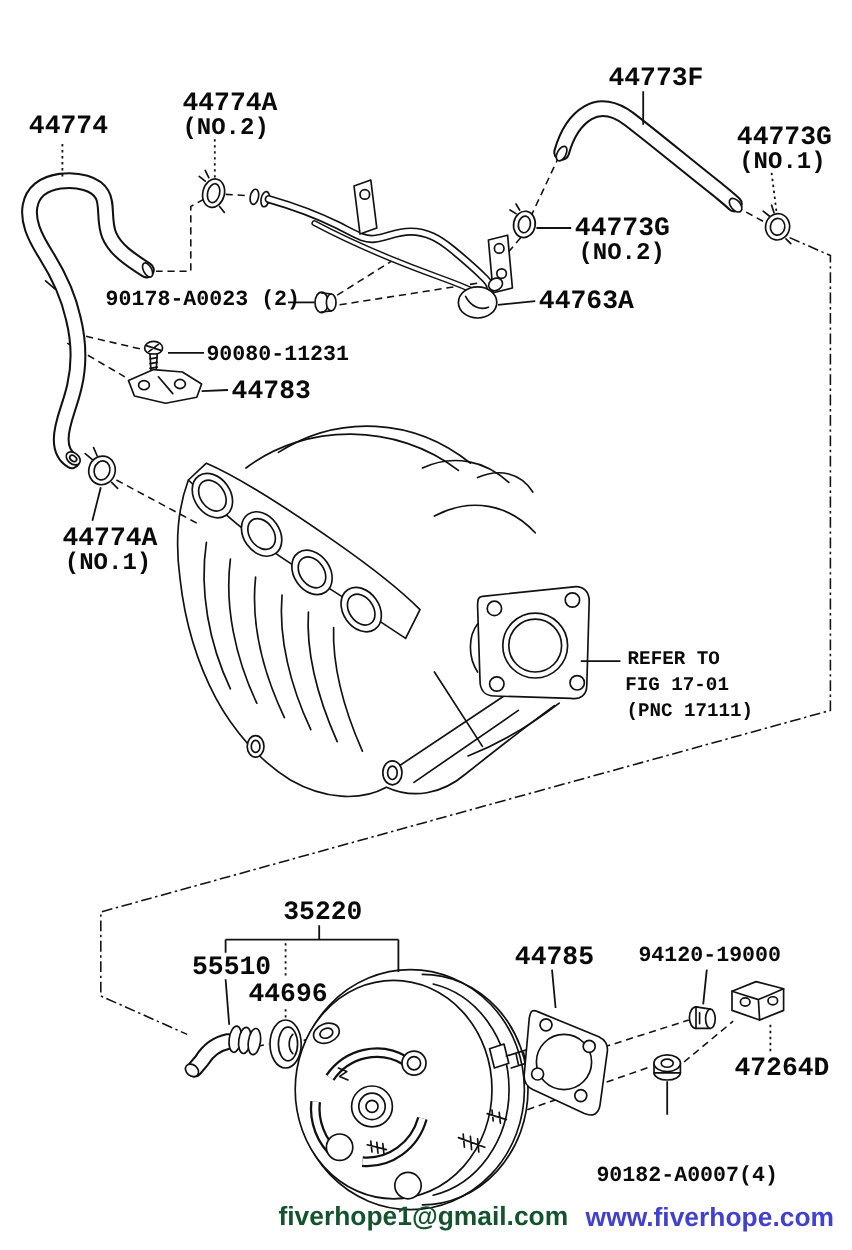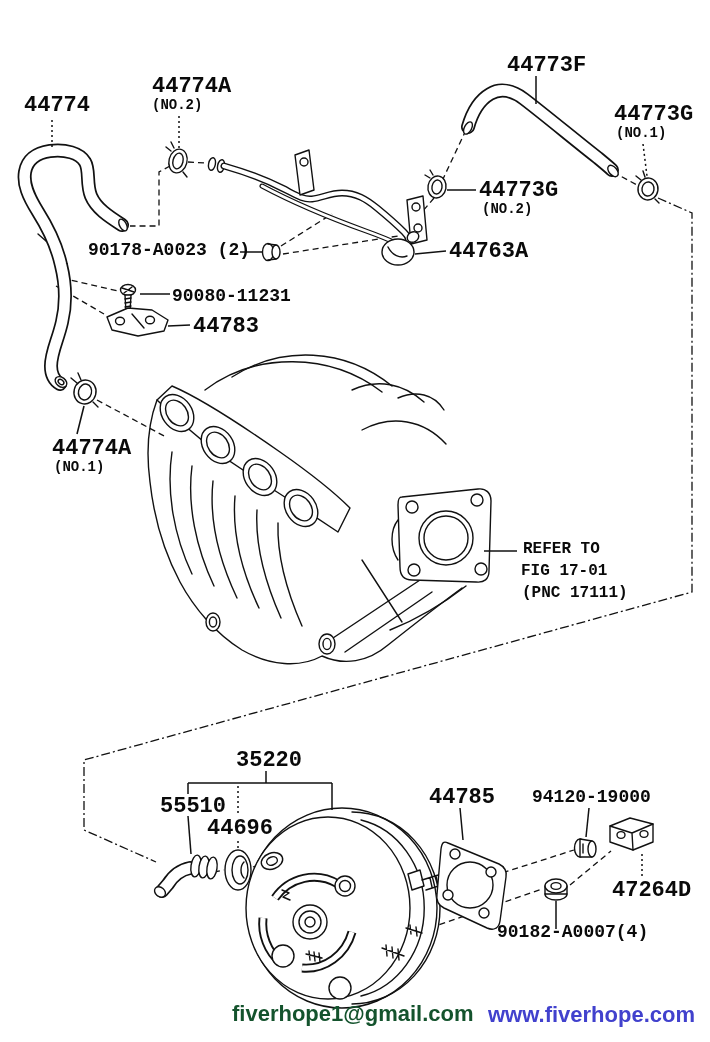--- a/index.html
+++ b/index.html
@@ -2,21 +2,21 @@
 <html><head>
 <meta charset="utf-8">
 <style>
   html,body{margin:0;padding:0;}
   body{width:710px;height:1042px;background:#fff;position:relative;overflow:hidden;
        font-family:"Liberation Mono","DejaVu Sans Mono",monospace;}
   #stage{position:absolute;left:0;top:0;width:710px;height:1042px;}
   svg{position:absolute;left:0;top:0;}
   .pl{position:absolute;font-weight:700;font-size:22px;color:#0a0a0a;letter-spacing:0px;white-space:pre;line-height:1;}
   .pl.long{font-size:18px;text-align:right;}
-  .pl.sub{font-size:14px;}
+  .pl.sub{font-size:20px;}
   .pl.note{font-size:16px;margin-top:23px;}
   .footer-link{position:absolute;font-family:"Liberation Sans","DejaVu Sans",sans-serif;
        font-weight:700;font-size:22px;line-height:1;text-decoration:none;cursor:pointer;}
   
   .ln{fill:none;stroke:#111;stroke-width:1.4;stroke-linecap:round;stroke-linejoin:round;}
   .lnw{fill:#fff;stroke:#111;stroke-width:1.4;stroke-linejoin:round;}
   .tubeO{fill:none;stroke:#111;stroke-width:14;stroke-linecap:round;stroke-linejoin:round;}
   .tubeI{fill:none;stroke:#fff;stroke-width:10.6;stroke-linecap:round;stroke-linejoin:round;}
   .pipeO{fill:none;stroke:#111;stroke-width:7;stroke-linecap:round;}
   .pipeI{fill:none;stroke:#fff;stroke-width:4.2;stroke-linecap:round;}
@@ -286,18 +286,18 @@
   <div class="pl note" style="left:523px;top:518px">REFER TO</div>
   <div class="pl note" style="left:521px;top:540px">FIG 17-01</div>
   <div class="pl note" style="left:522px;top:562px">(PNC 17111)</div>
 
   <div class="pl" style="left:236px;top:750px">35220</div>
   <div class="pl" style="left:160px;top:796px">55510</div>
   <div class="pl" style="left:207px;top:818px">44696</div>
   <div class="pl" style="left:429px;top:787px">44785</div>
   <div class="pl long" style="left:532px;top:788px">94120-19000</div>
   <div class="pl" style="left:612px;top:880px">47264D</div>
-  <div class="pl long" style="left:497px;top:923px">90182-A0007(4)</div>
+  <div class="pl long" style="left:497px;top:971px">90182-A0007(4)</div>
 
   <span class="footer-link" style="left: 232px; top: 1003px; color: #14532d;">fiverhope1@gmail.com</span>
   <span class="footer-link" style="left: 488px; top: 1004px; color: rgb(65, 65, 205);">www.fiverhope.com</span>
 
 </div>
 
 </body></html>

